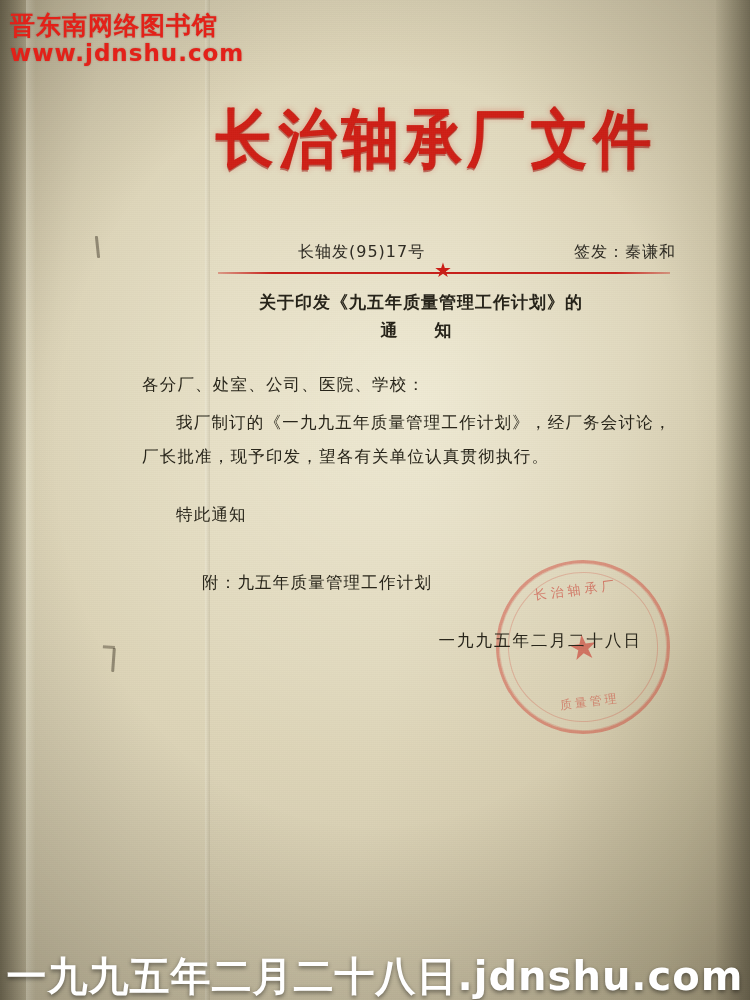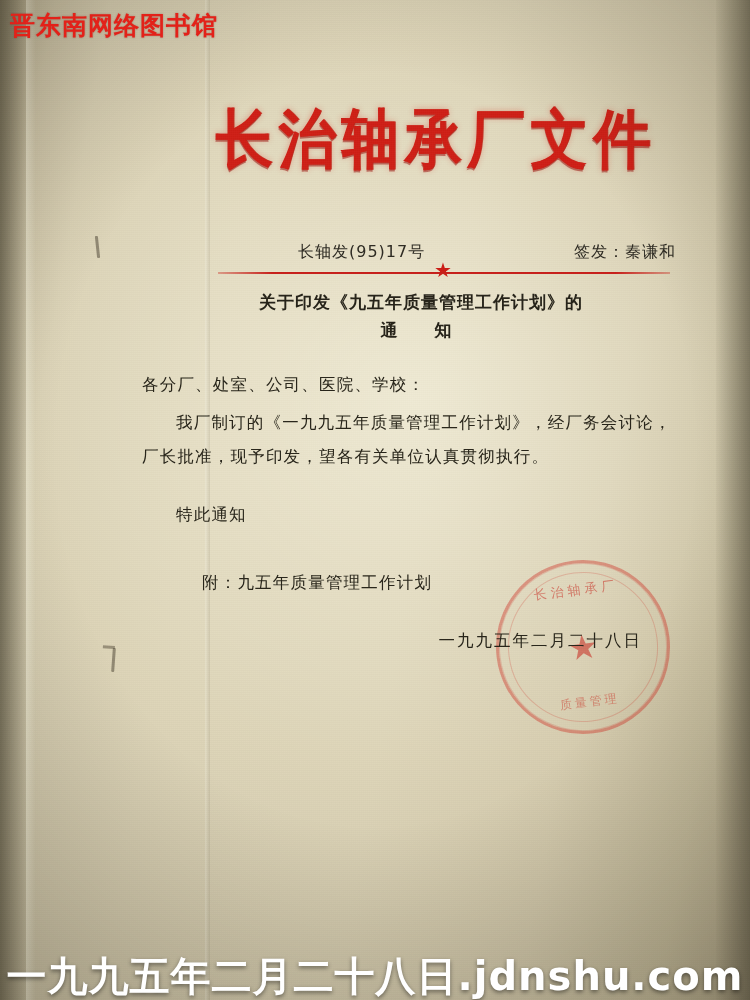--- a/index.html
+++ b/index.html
@@ -287,19 +287,20 @@
     </div>
 
     <div class="date">一九九五年二月二十八日</div>
   </div>
 
   <div class="grain"></div>
   <div class="vign"></div>
 
   <div class="wm-top">
     <div class="line1">晋东南网络图书馆</div>
+    <div class="line2">www.jdnshu.com</div>
   </div>
 
   <div class="wm-bottom">
     <span class="cn">一九九五年二月二十八日.jdnshu.com</span>
   </div>
 
 </div>
 
 </body></html>

